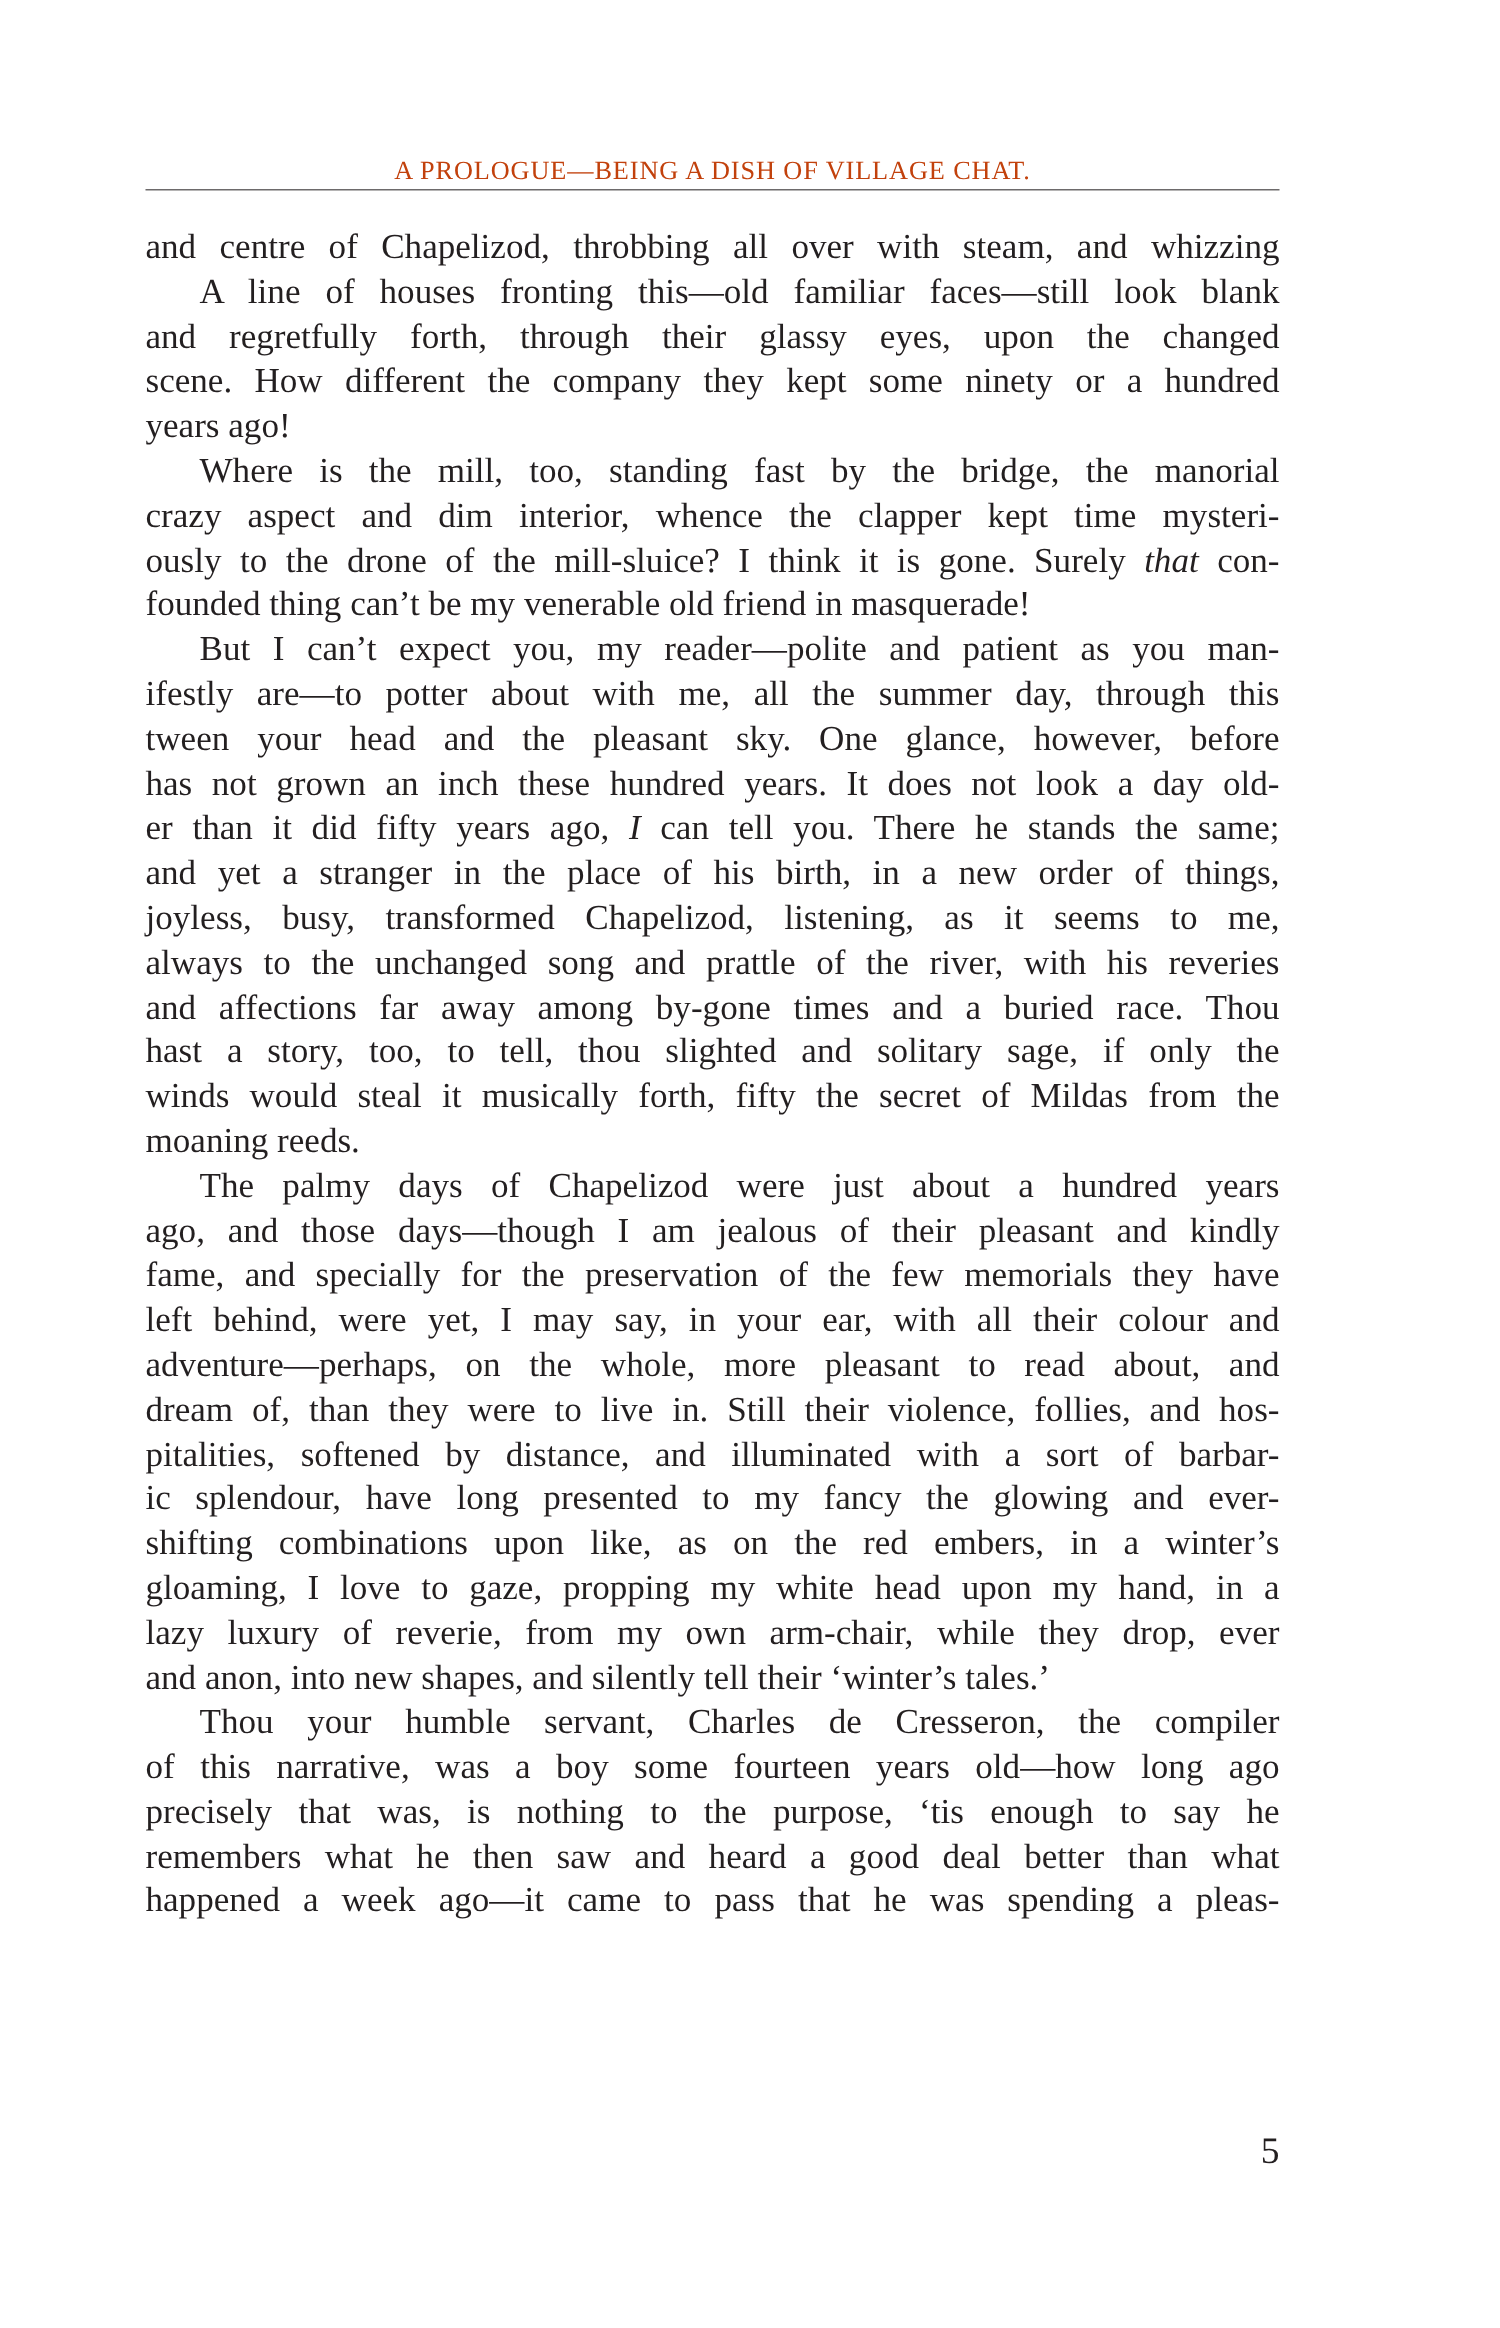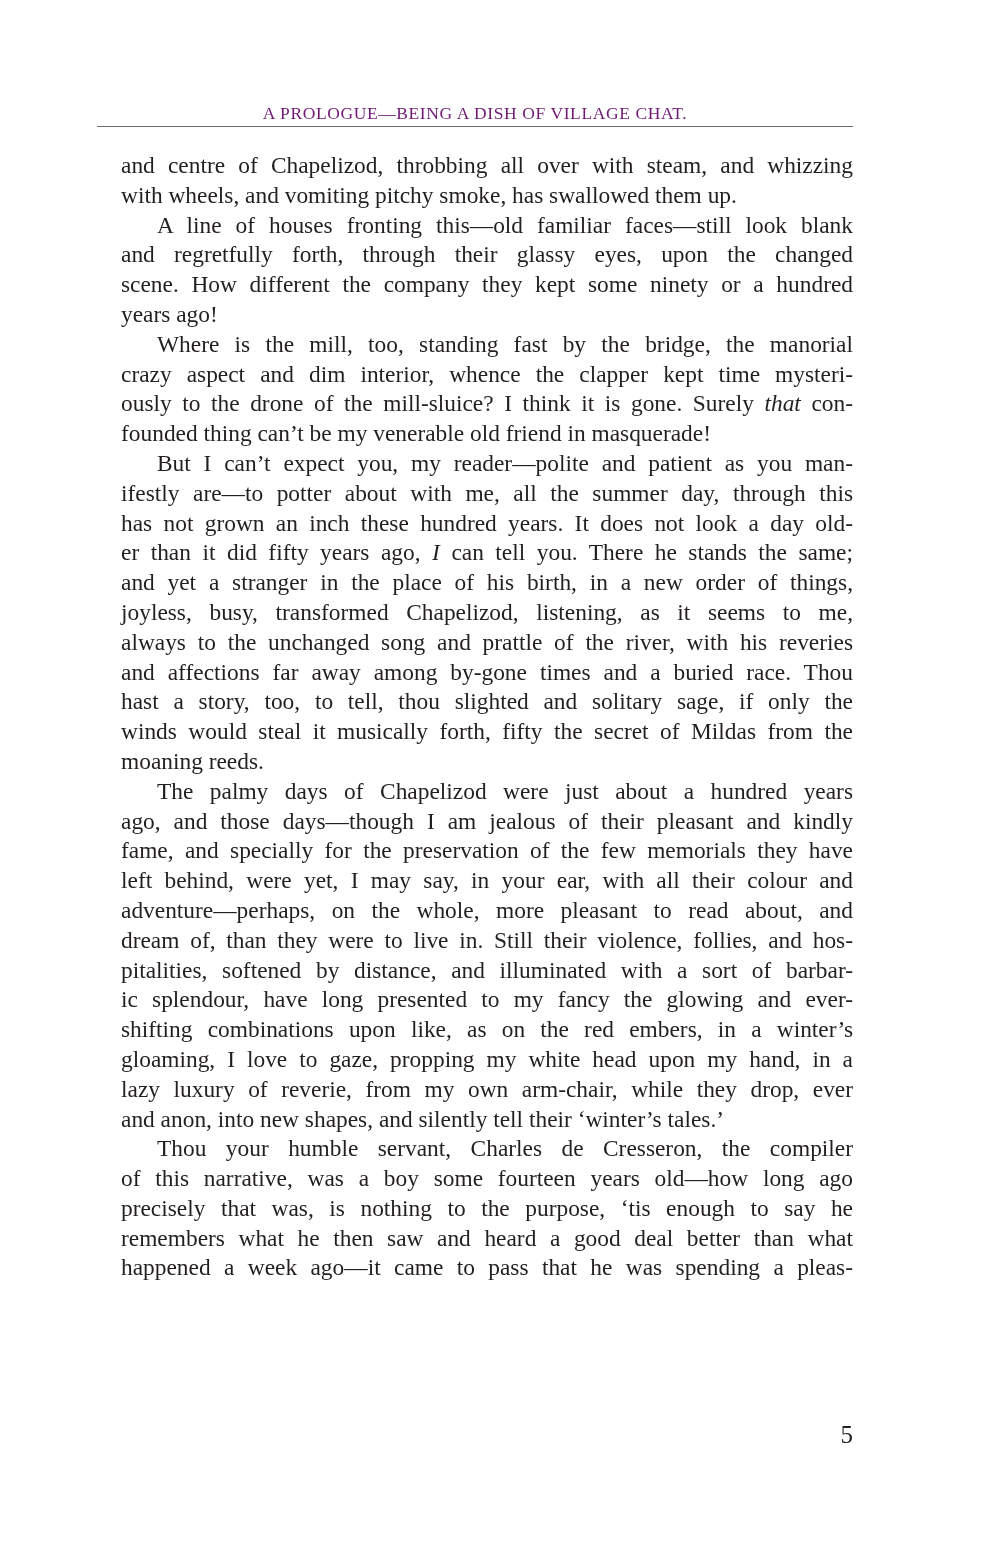--- a/index.html
+++ b/index.html
@@ -1,53 +1,53 @@
 <!DOCTYPE html>
 <html><head>
 <meta charset="utf-8">
 <style>
   html, body { margin:0; padding:0; background:#ffffff; }
   body { width:1000px; height:1552px; position:relative; overflow:hidden; color:#231f20; }
   .running-head {
     position:absolute; left:97px; top:103px; width:756px; text-align:center;
-    font-family:"Liberation Serif", serif; font-size:17.5px; letter-spacing:0.6px; color:#701a75;
+    font-family:"Liberation Serif", serif; font-size:17.5px; letter-spacing:0.6px; color:#c2410c;
   }
   .rule { position:absolute; left:97px; top:126px; width:756px; height:0; border-top:1.4px solid #6d6a6b; }
   .text-block {
     position:absolute; left:97px; top:151px; width:756px;
     font-family:"Liberation Serif", serif; font-size:23.4px; line-height:29.8px;
   }
-  .line { display:block; white-space:nowrap; text-align:justify; text-align-last:justify; height:29.8px;margin-left:24px; }
+  .line { display:block; white-space:nowrap; text-align:justify; text-align-last:justify; height:29.8px; }
   .line.last { text-align-last:left; }
   .line.indent { padding-left:36px; }
   .line i { font-style:italic; }
   .page-number {
     position:absolute; right:147px; top:1421px;
     font-family:"Liberation Serif", serif; font-size:25px; color:#231f20;
   }
 </style>
 </head>
 <body>
 
 <div>
   <div class="running-head">A PROLOGUE—BEING A DISH OF VILLAGE CHAT.</div>
   <div class="rule"></div>
   <div class="text-block" id="text-block">
       <span class="line">and centre of Chapelizod, throbbing all over with steam, and whizzing</span>
-      <span class="line last">with wheels, and vomiting pitchy smoke, has swallowed them up.</span>
       <span class="line indent">A line of houses fronting this—old familiar faces—still look blank</span>
       <span class="line">and regretfully forth, through their glassy eyes, upon the changed</span>
       <span class="line">scene. How different the company they kept some ninety or a hundred</span>
       <span class="line last">years ago!</span>
       <span class="line indent">Where is the mill, too, standing fast by the bridge, the manorial</span>
       <span class="line">crazy aspect and dim interior, whence the clapper kept time mysteri-</span>
       <span class="line"><span>ously to the drone of the mill-sluice? I think it is gone. Surely </span><i>that</i><span> con-</span></span>
       <span class="line last">founded thing can’t be my venerable old friend in masquerade!</span>
       <span class="line indent">But I can’t expect you, my reader—polite and patient as you man-</span>
       <span class="line">ifestly are—to potter about with me, all the summer day, through this</span>
+      <span class="line">tween your head and the pleasant sky. One glance, however, before</span>
       <span class="line">has not grown an inch these hundred years. It does not look a day old-</span>
       <span class="line"><span>er than it did fifty years ago, </span><i>I</i><span> can tell you. There he stands the same;</span></span>
       <span class="line">and yet a stranger in the place of his birth, in a new order of things,</span>
       <span class="line">joyless, busy, transformed Chapelizod, listening, as it seems to me,</span>
       <span class="line">always to the unchanged song and prattle of the river, with his reveries</span>
       <span class="line">and affections far away among by-gone times and a buried race. Thou</span>
       <span class="line">hast a story, too, to tell, thou slighted and solitary sage, if only the</span>
       <span class="line">winds would steal it musically forth, fifty the secret of Mildas from the</span>
       <span class="line last">moaning reeds.</span>
       <span class="line indent">The palmy days of Chapelizod were just about a hundred years</span>

